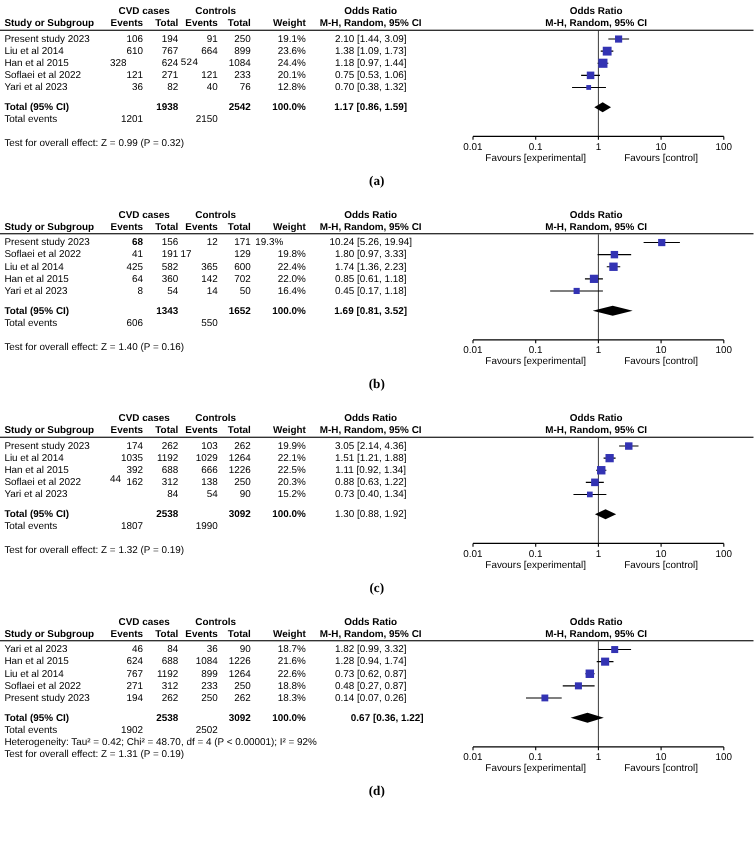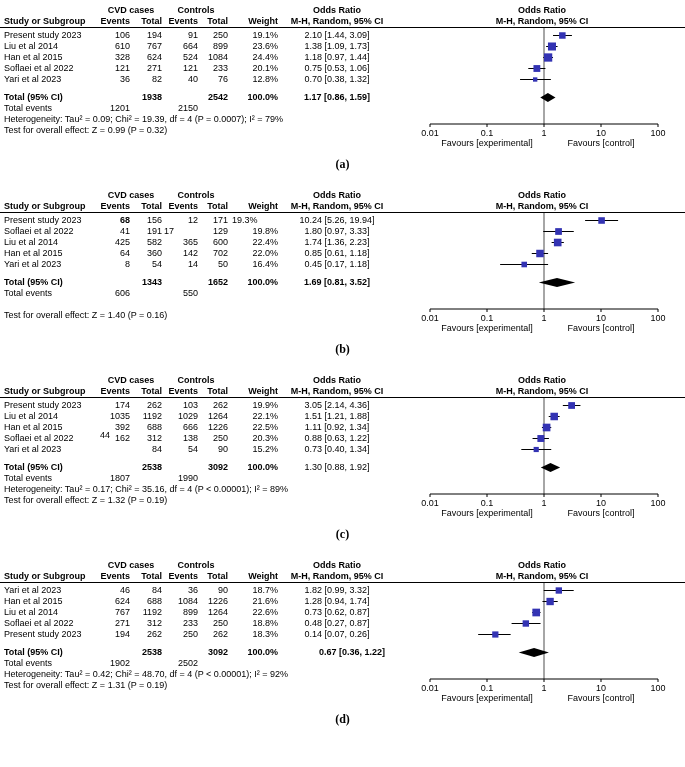--- a/index.html
+++ b/index.html
@@ -47,23 +47,23 @@
       <div class="cell" style="left: 232px; width: 46px; top: 25px; text-align: right;">19.1%</div>
       <div class="cell" style="left: 280px; width: 114px; top: 25px; text-align: center;">2.10 [1.44, 3.09]</div>
       <div class="cell" style="left: 4px; width: 96px; top: 36px; text-align: left;">Liu et al 2014</div>
       <div class="cell" style="left: 100px; width: 30px; top: 36px; text-align: right;">610</div>
       <div class="cell" style="left: 132px; width: 30px; top: 36px; text-align: right;">767</div>
       <div class="cell" style="left: 164px; width: 34px; top: 36px; text-align: right;">664</div>
       <div class="cell" style="left: 200px; width: 28px; top: 36px; text-align: right;">899</div>
       <div class="cell" style="left: 232px; width: 46px; top: 36px; text-align: right;">23.6%</div>
       <div class="cell" style="left: 280px; width: 114px; top: 36px; text-align: center;">1.38 [1.09, 1.73]</div>
       <div class="cell" style="left: 4px; width: 96px; top: 47px; text-align: left;">Han et al 2015</div>
-      <div class="cell" style="left: 100px; width: 30px; top: 47px; text-align: right;">328</div>
+      <div class="cell" style="left: 100px; width: 30px; top: 47px; ">328</div>
       <div class="cell" style="left: 132px; width: 30px; top: 47px; text-align: right;">624</div>
-      <div class="cell" style="left: 164px; width: 34px; top: 47px; text-align: right;">524</div>
+      <div class="cell" style="left: 164px; width: 34px; top: 47px;  font-family: Liberation Mono, monospace;">524</div>
       <div class="cell" style="left: 200px; width: 28px; top: 47px; text-align: right;">1084</div>
       <div class="cell" style="left: 232px; width: 46px; top: 47px; text-align: right;">24.4%</div>
       <div class="cell" style="left: 280px; width: 114px; top: 47px; text-align: center;">1.18 [0.97, 1.44]</div>
       <div class="cell" style="left: 4px; width: 96px; top: 58px; text-align: left;">Soflaei et al 2022</div>
       <div class="cell" style="left: 100px; width: 30px; top: 58px; text-align: right;">121</div>
       <div class="cell" style="left: 132px; width: 30px; top: 58px; text-align: right;">271</div>
       <div class="cell" style="left: 164px; width: 34px; top: 58px; text-align: right;">121</div>
       <div class="cell" style="left: 200px; width: 28px; top: 58px; text-align: right;">233</div>
       <div class="cell" style="left: 232px; width: 46px; top: 58px; text-align: right;">20.1%</div>
       <div class="cell" style="left: 280px; width: 114px; top: 58px; text-align: center;">0.75 [0.53, 1.06]</div>
@@ -75,21 +75,20 @@
       <div class="cell" style="left: 232px; width: 46px; top: 69px; text-align: right;">12.8%</div>
       <div class="cell" style="left: 280px; width: 114px; top: 69px; text-align: center;">0.70 [0.38, 1.32]</div>
       <div class="cell" style="left: 4px; width: 96px; top: 87px; text-align: left; font-weight: bold;">Total (95% CI)</div>
       <div class="cell" style="left: 132px; width: 30px; top: 87px; text-align: right; font-weight: bold;">1938</div>
       <div class="cell" style="left: 200px; width: 28px; top: 87px; text-align: right; font-weight: bold;">2542</div>
       <div class="cell" style="left: 232px; width: 46px; top: 87px; text-align: right; font-weight: bold;">100.0%</div>
       <div class="cell" style="left: 280px; width: 114px; top: 87px; text-align: center; font-weight: bold;">1.17 [0.86, 1.59]</div>
       <div class="cell" style="left: 4px; width: 96px; top: 98px; text-align: left;">Total events</div>
       <div class="cell" style="left: 100px; width: 30px; top: 98px; text-align: right;">1201</div>
       <div class="cell" style="left: 164px; width: 34px; top: 98px; text-align: right;">2150</div>
-      <div class="freetext" style="top: 109px;">Heterogeneity: Tau² = 0.09; Chi² = 19.39, df = 4 (P = 0.0007); I² = 79%</div>
       <div class="freetext" style="top: 120px;">Test for overall effect: Z = 0.99 (P = 0.32)</div>
       <svg width="265" height="145" viewBox="0 0 265 145" class="plot-svg">
         <line x1="124" y1="23" x2="124" y2="119" stroke="#000" stroke-width="0.7"></line>
         <line x1="10" y1="119" x2="238" y2="119" stroke="#000" stroke-width="1"></line>
         <line x1="10" y1="119" x2="10" y2="122" stroke="#000" stroke-width="1"></line>
         <text x="10" y="131" text-anchor="middle" font-size="9">0.01</text>
         <line x1="67" y1="119" x2="67" y2="122" stroke="#000" stroke-width="1"></line>
         <text x="67" y="131" text-anchor="middle" font-size="9">0.1</text>
         <line x1="124" y1="119" x2="124" y2="122" stroke="#000" stroke-width="1"></line>
         <text x="124" y="131" text-anchor="middle" font-size="9">1</text>
@@ -250,21 +249,20 @@
       <div class="cell" style="left: 232px; width: 46px; top: 69px; text-align: right;">15.2%</div>
       <div class="cell" style="left: 280px; width: 114px; top: 69px; text-align: center;">0.73 [0.40, 1.34]</div>
       <div class="cell" style="left: 4px; width: 96px; top: 87px; text-align: left; font-weight: bold;">Total (95% CI)</div>
       <div class="cell" style="left: 132px; width: 30px; top: 87px; text-align: right; font-weight: bold;">2538</div>
       <div class="cell" style="left: 200px; width: 28px; top: 87px; text-align: right; font-weight: bold;">3092</div>
       <div class="cell" style="left: 232px; width: 46px; top: 87px; text-align: right; font-weight: bold;">100.0%</div>
       <div class="cell" style="left: 280px; width: 114px; top: 87px; text-align: center; font-weight: normal;">1.30 [0.88, 1.92]</div>
       <div class="cell" style="left: 4px; width: 96px; top: 98px; text-align: left;">Total events</div>
       <div class="cell" style="left: 100px; width: 30px; top: 98px; text-align: right;">1807</div>
       <div class="cell" style="left: 164px; width: 34px; top: 98px; text-align: right;">1990</div>
-      <div class="freetext" style="top: 109px;">Heterogeneity: Tau² = 0.17; Chi² = 35.16, df = 4 (P &lt; 0.00001); I² = 89%</div>
       <div class="freetext" style="top: 120px;">Test for overall effect: Z = 1.32 (P = 0.19)</div>
       <svg width="265" height="145" viewBox="0 0 265 145" class="plot-svg">
         <line x1="124" y1="23" x2="124" y2="119" stroke="#000" stroke-width="0.7"></line>
         <line x1="10" y1="119" x2="238" y2="119" stroke="#000" stroke-width="1"></line>
         <line x1="10" y1="119" x2="10" y2="122" stroke="#000" stroke-width="1"></line>
         <text x="10" y="131" text-anchor="middle" font-size="9">0.01</text>
         <line x1="67" y1="119" x2="67" y2="122" stroke="#000" stroke-width="1"></line>
         <text x="67" y="131" text-anchor="middle" font-size="9">0.1</text>
         <line x1="124" y1="119" x2="124" y2="122" stroke="#000" stroke-width="1"></line>
         <text x="124" y="131" text-anchor="middle" font-size="9">1</text>

